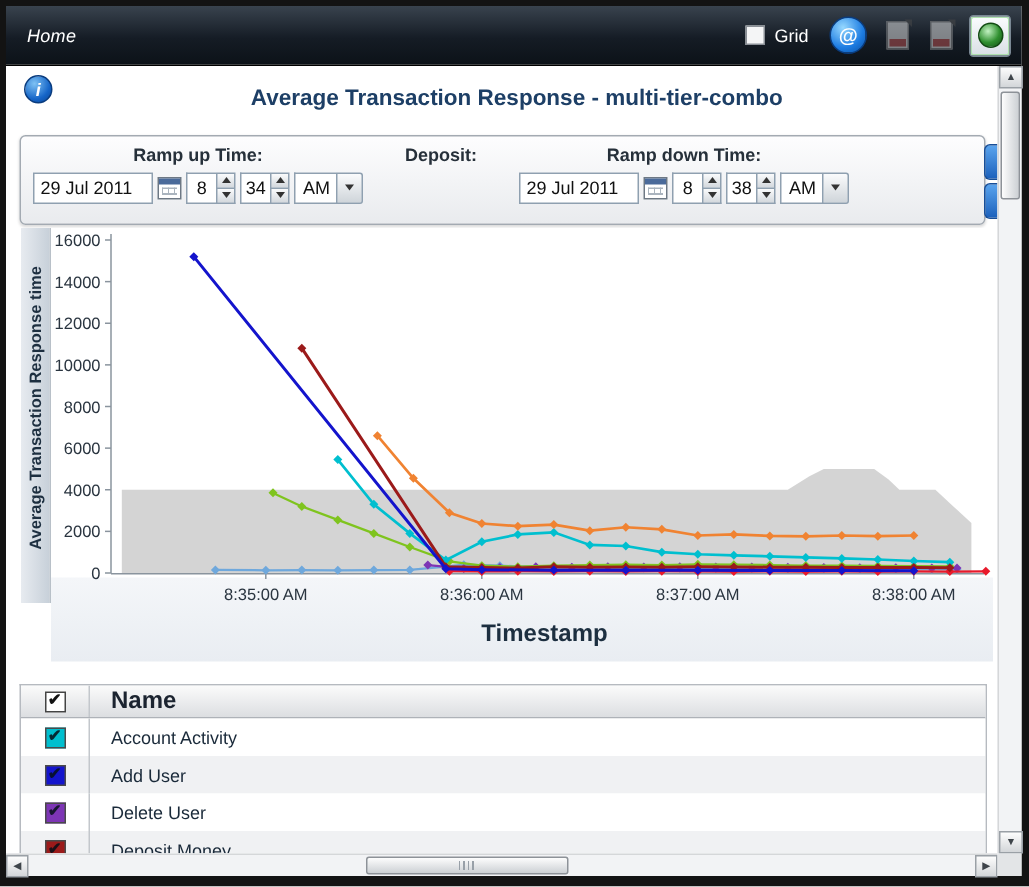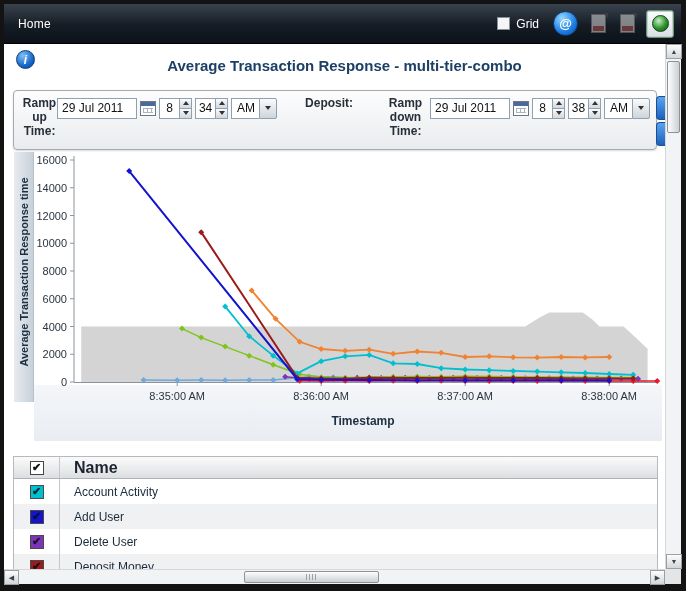--- a/index.html
+++ b/index.html
@@ -4,21 +4,21 @@
 <style>
   * { margin:0; padding:0; box-sizing:border-box; }
   html,body { width:686px; height:591px; font-family:"Liberation Sans",sans-serif; }
   .frame { position:relative; width:686px; height:591px; background:#131313; overflow:hidden; }
   .inner { position:absolute; left:4px; top:4px; width:677px; height:580px; background:#fff; }
 
   
   .topbar { position:absolute; left:0; top:0; width:677px; height:40px;
     background:linear-gradient(#39434e, #151c25 55%, #0c1218);
     display:flex; align-items:center; border-bottom:1px solid #000; }
-  .home-label { color:#fff; font-size:12px; margin-left:14px; letter-spacing:.2px; }
+  .home-label { color:#fff; font-size:12px; margin-left:14px; letter-spacing:.2px;font-style:italic; }
   .topbar .spacer { flex:1; }
   .grid-check { width:13px; height:13px; background:#f4f5f6; border:1px solid #8a8f96; margin-right:6px; }
   .grid-label { color:#fff; font-size:12px; margin-right:14px; }
   .at-btn { width:25px; height:25px; border-radius:50%;
     background:radial-gradient(circle at 35% 28%, #96d8ff, #1d7ce2 60%, #0a4fa2);
     border:1px solid #0a3c7e; color:#fff; font-size:13px; font-weight:bold;
     display:flex; align-items:center; justify-content:center; margin-right:10px; }
   .doc-btn { width:22px; height:24px; margin-right:7px; position:relative; opacity:.5; }
   .doc-btn .page { position:absolute; left:3px; top:2px; width:15px; height:19px;
     background:#e9e9e9; border:1px solid #8d8d8d; }
@@ -61,21 +61,21 @@
     color:#fff; font-size:12px; font-weight:bold; font-style:italic;
     display:flex; align-items:center; justify-content:center; border:1px solid #0a3c7e; }
   .page-title { position:absolute; left:40px; right:20px; top:0; height:44px; line-height:44px;
     text-align:center; font-size:15px; font-weight:bold; color:#1d3f66; }
 
   
   .controls { position:absolute; left:9px; top:46px; right:8px; height:60px;
     border:1px solid #a3aab2; border-radius:4px;
     background:linear-gradient(#fdfdfe,#e9ebee); box-shadow:0 1px 2px rgba(0,0,0,.15);
     display:flex; padding:5px 6px 0 8px; gap:28px; }
-  .ctl-group { display:flex; flex-direction:row; }
+  .ctl-group { display:flex; flex-direction:column; }
   .ctl-label { text-align:center; font-weight:bold; font-size:12px; color:#26303a; height:17px; }
   .ctl-row { display:flex; align-items:center; gap:3px; height:24px; }
   .date-input { width:80px; height:21px; border:1px solid #8fa0b0; font-size:12px;
     padding:0 4px; color:#111; background:#fff; font-family:"Liberation Sans",sans-serif; }
   .cal-icon { width:16px; height:15px; border:1px solid #6d7884; background:#fff; position:relative; }
   .cal-icon:before { content:""; position:absolute; left:0; right:0; top:0; height:4px; background:#4a6a9a; }
   .cal-icon:after { content:""; position:absolute; left:2px; right:2px; top:6px; bottom:2px;
     background:repeating-linear-gradient(90deg,#aab4be 0 1px,transparent 1px 4px),
                repeating-linear-gradient(#aab4be 0 1px,transparent 1px 4px); }
   .spin { display:flex; height:21px; }
@@ -102,21 +102,21 @@
   .xaxis-strip { position:absolute; left:20px; right:0; top:233px; height:56px;
     background:linear-gradient(#f4f6f9,#e9edf2); }
   .y-strip { position:absolute; left:0; top:0; width:20px; height:250px;
     background:linear-gradient(to right,#e7ebf0,#c7d0d9); border-right:1px solid #b8c0c8; }
   .y-title { position:absolute; left:-105px; top:110px; width:230px; height:20px;
     transform:rotate(-90deg); text-align:center; font-size:11px; font-weight:bold;
     color:#1d2f40; line-height:20px; }
   .chart-svg { position:absolute; left:0; top:0; }
   svg text { font-family:"Liberation Sans",sans-serif; }
   .x-title { position:absolute; left:60px; width:578px; top:262px; text-align:center;
-    font-weight:bold; font-size:12px; color:#1d2f40; }
+    font-weight:bold; font-size:16px; color:#1d2f40; }
 
   
   .legend { position:absolute; left:9px; top:412px; right:7px; bottom:0; overflow:hidden;
     border:1px solid #b6bac0; border-bottom:none; }
   .legend-header { display:flex; height:22px; background:linear-gradient(#fbfbfb,#dcdee1);
     border-bottom:1px solid #aeb2b8; align-items:center; }
   .cb-col { width:46px; display:flex; align-items:center; justify-content:center;
     border-right:1px solid #c3c7cc; align-self:stretch; }
   .hdr-check { width:14px; height:14px; background:#fff; border:1px solid #444; font-size:11px;
     font-weight:bold; color:#111; display:flex; align-items:center; justify-content:center; line-height:1; }

